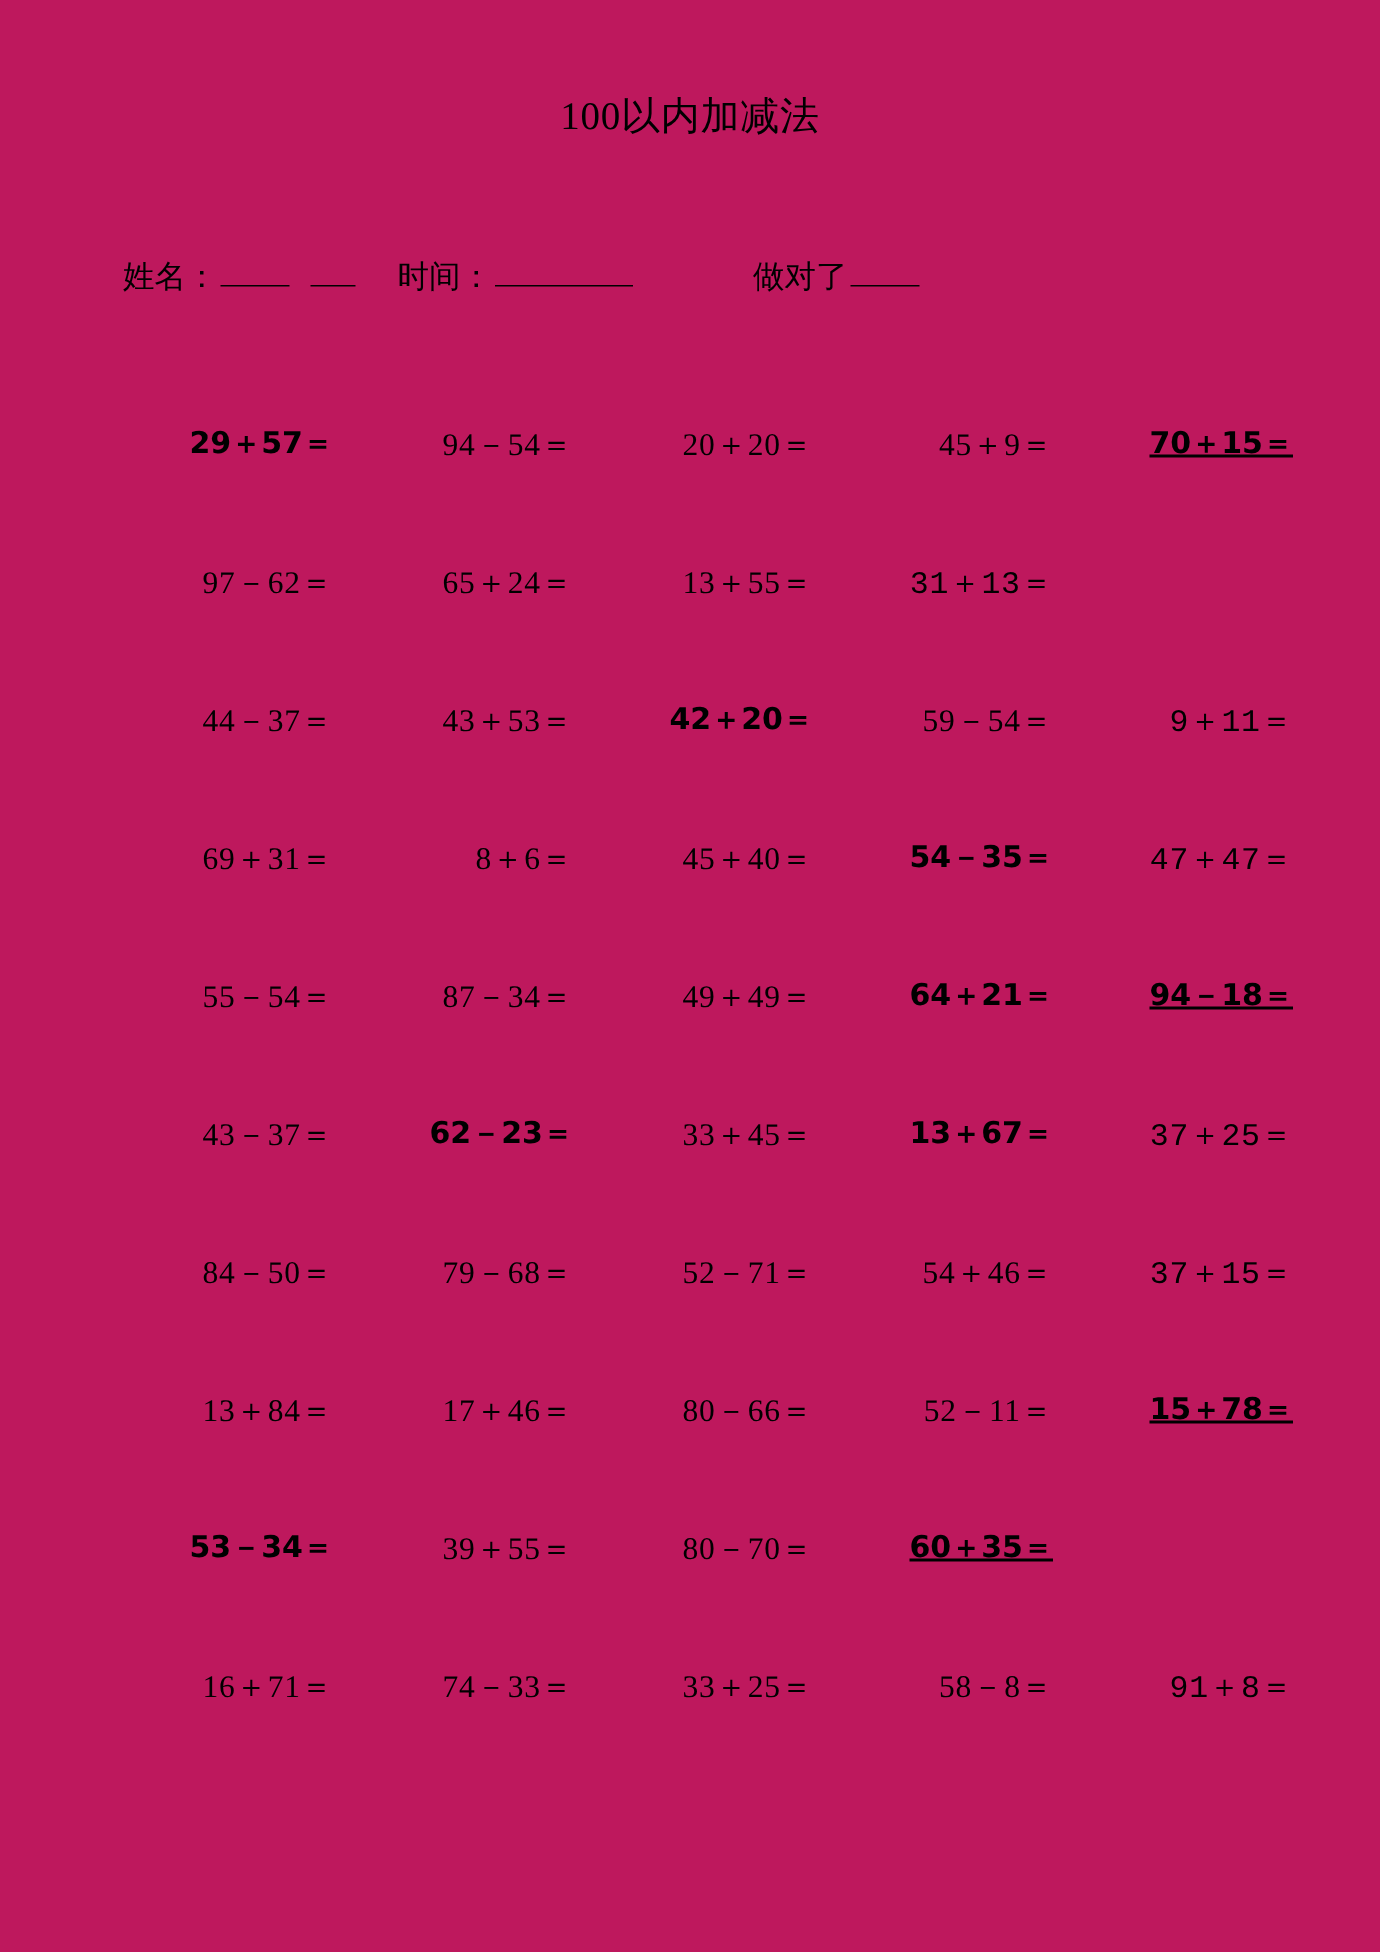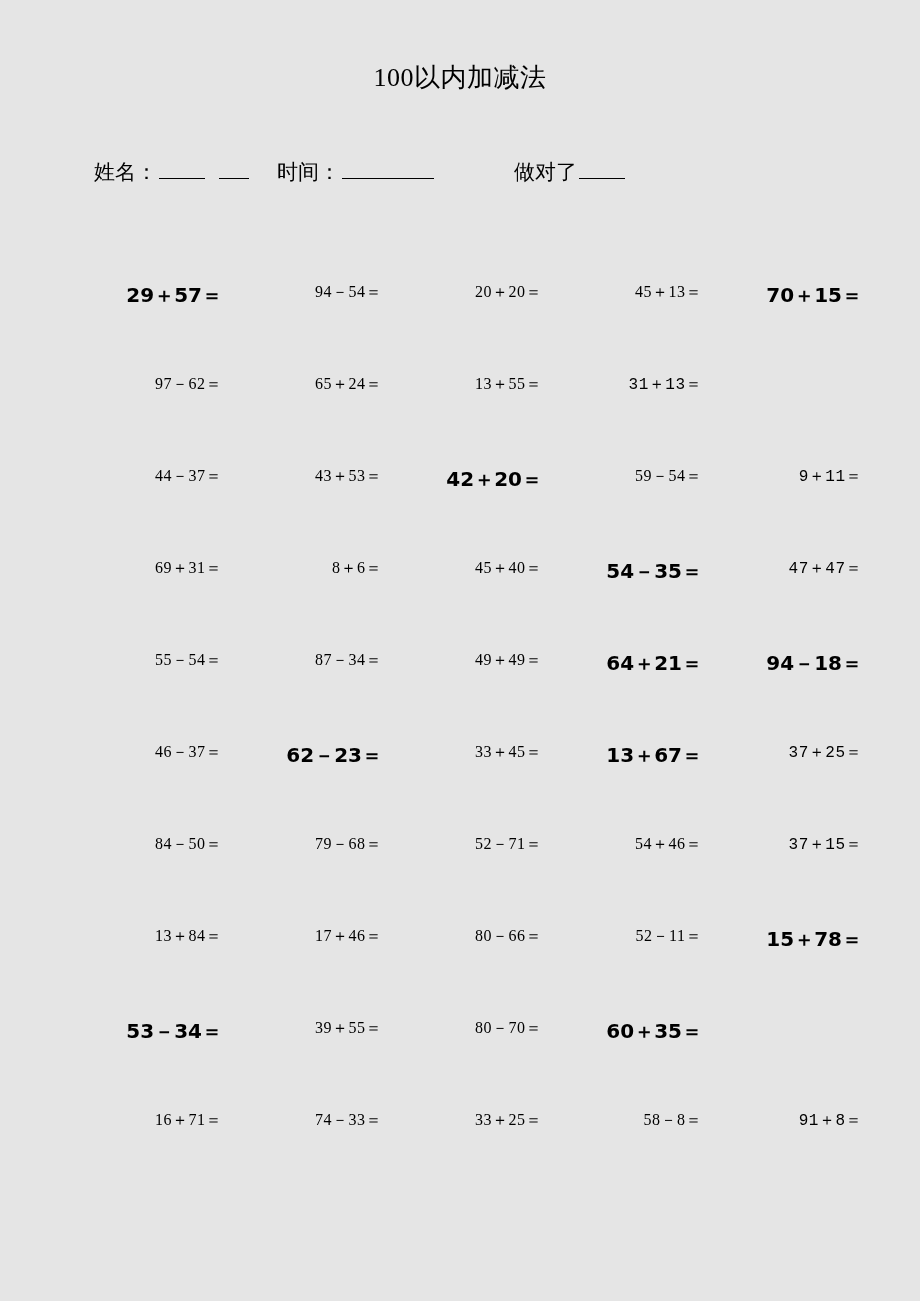--- a/index.html
+++ b/index.html
@@ -11,21 +11,21 @@
     width: 920px;
     height: 1301px;
     font-family: "Liberation Serif", "DejaVu Serif", serif;
     color: #000000;
     overflow: hidden;
   }
   .page {
     position: relative;
     width: 920px;
     height: 1301px;
-    background: #e5e5e5;
+    background: #be185d;
     box-sizing: border-box;
   }
 
   
   .title {
     position: absolute;
     top: 60px;
     left: 0;
     width: 920px;
     text-align: center;
@@ -37,24 +37,23 @@
   }
 
   
   .info-row {
     position: absolute;
     top: 158px;
     left: 82px;
     width: 760px;
     height: 40px;
     display: flex;
-    align-items: flex-start;
+    align-items: flex-end;
     font-size: 21px;
     font-family: "Liberation Serif", "DejaVu Serif", serif;
-    margin-left: 12px;
   }
   .info-field {
     display: flex;
     align-items: baseline;
     white-space: nowrap;
   }
   .info-label {
     font-size: 21px;
   }
   .blank {
@@ -85,21 +84,21 @@
     align-items: flex-start;
   }
   .cell {
     width: 160px;
     text-align: right;
     padding-top: 4px;
     box-sizing: border-box;
   }
   .cell .expr {
     display: inline-block;
-    font-size: 16px;
+    font-size: 21px;
     font-family: "Liberation Serif", "DejaVu Serif", serif;
     font-weight: 400;
     white-space: nowrap;
     letter-spacing: 0.5px;
   }
   .cell.bold .expr {
     font-family: "DejaVu Sans", "Liberation Sans", sans-serif;
     font-weight: 700;
     font-size: 20px;
     letter-spacing: 0;
@@ -107,21 +106,21 @@
   
   .col-0 .expr { margin-left: 18px; }
   .col-1 .expr { margin-left: 18px; }
   .col-2 .expr { margin-left: 18px; }
   .col-3 .expr { margin-left: 18px; }
   .col-4 .expr { margin-left: 16px; font-family: Liberation Mono, monospace; }
   .col-0.bold .expr { margin-left: 14px; }
   .col-1.bold .expr { margin-left: 14px; }
   .col-2.bold .expr { margin-left: 20px; }
   .col-3.bold .expr { margin-left: 14px; }
-  .col-4.bold .expr { margin-left: 12px; }
+  .col-4.bold .expr { margin-left: 12px; text-decoration: underline; }
 </style>
 </head>
 <body>
 
 <div class="page">
 
   <div class="title">100以内加减法</div>
 
   <div class="info-row">
     <div class="info-field">
@@ -144,21 +143,21 @@
       <span class="blank blank-count"></span>
     </div>
   </div>
 
   <div class="grid">
 
     <div class="prob-row">
       <div class="cell col-0 bold"><span class="expr">29＋57＝</span></div>
       <div class="cell col-1"><span class="expr">94－54＝</span></div>
       <div class="cell col-2"><span class="expr">20＋20＝</span></div>
-      <div class="cell col-3"><span class="expr">45＋13＝</span></div>
+      <div class="cell col-3"><span class="expr">45＋9＝</span></div>
       <div class="cell col-4 bold"><span class="expr">70＋15＝</span></div>
     </div>
 
     <div class="prob-row">
       <div class="cell col-0"><span class="expr">97－62＝</span></div>
       <div class="cell col-2"><span class="expr">65＋24＝</span></div>
       <div class="cell col-3"><span class="expr">13＋55＝</span></div>
       <div class="cell col-4"><span class="expr">31＋13＝</span></div>
     </div>
 
@@ -180,21 +179,21 @@
 
     <div class="prob-row">
       <div class="cell col-0"><span class="expr">55－54＝</span></div>
       <div class="cell col-1"><span class="expr">87－34＝</span></div>
       <div class="cell col-2"><span class="expr">49＋49＝</span></div>
       <div class="cell col-3 bold"><span class="expr">64＋21＝</span></div>
       <div class="cell col-4 bold"><span class="expr">94－18＝</span></div>
     </div>
 
     <div class="prob-row">
-      <div class="cell col-0"><span class="expr">46－37＝</span></div>
+      <div class="cell col-0"><span class="expr">43－37＝</span></div>
       <div class="cell col-1 bold"><span class="expr">62－23＝</span></div>
       <div class="cell col-2"><span class="expr">33＋45＝</span></div>
       <div class="cell col-3 bold"><span class="expr">13＋67＝</span></div>
       <div class="cell col-4"><span class="expr">37＋25＝</span></div>
     </div>
 
     <div class="prob-row">
       <div class="cell col-0"><span class="expr">84－50＝</span></div>
       <div class="cell col-1"><span class="expr">79－68＝</span></div>
       <div class="cell col-2"><span class="expr">52－71＝</span></div>

